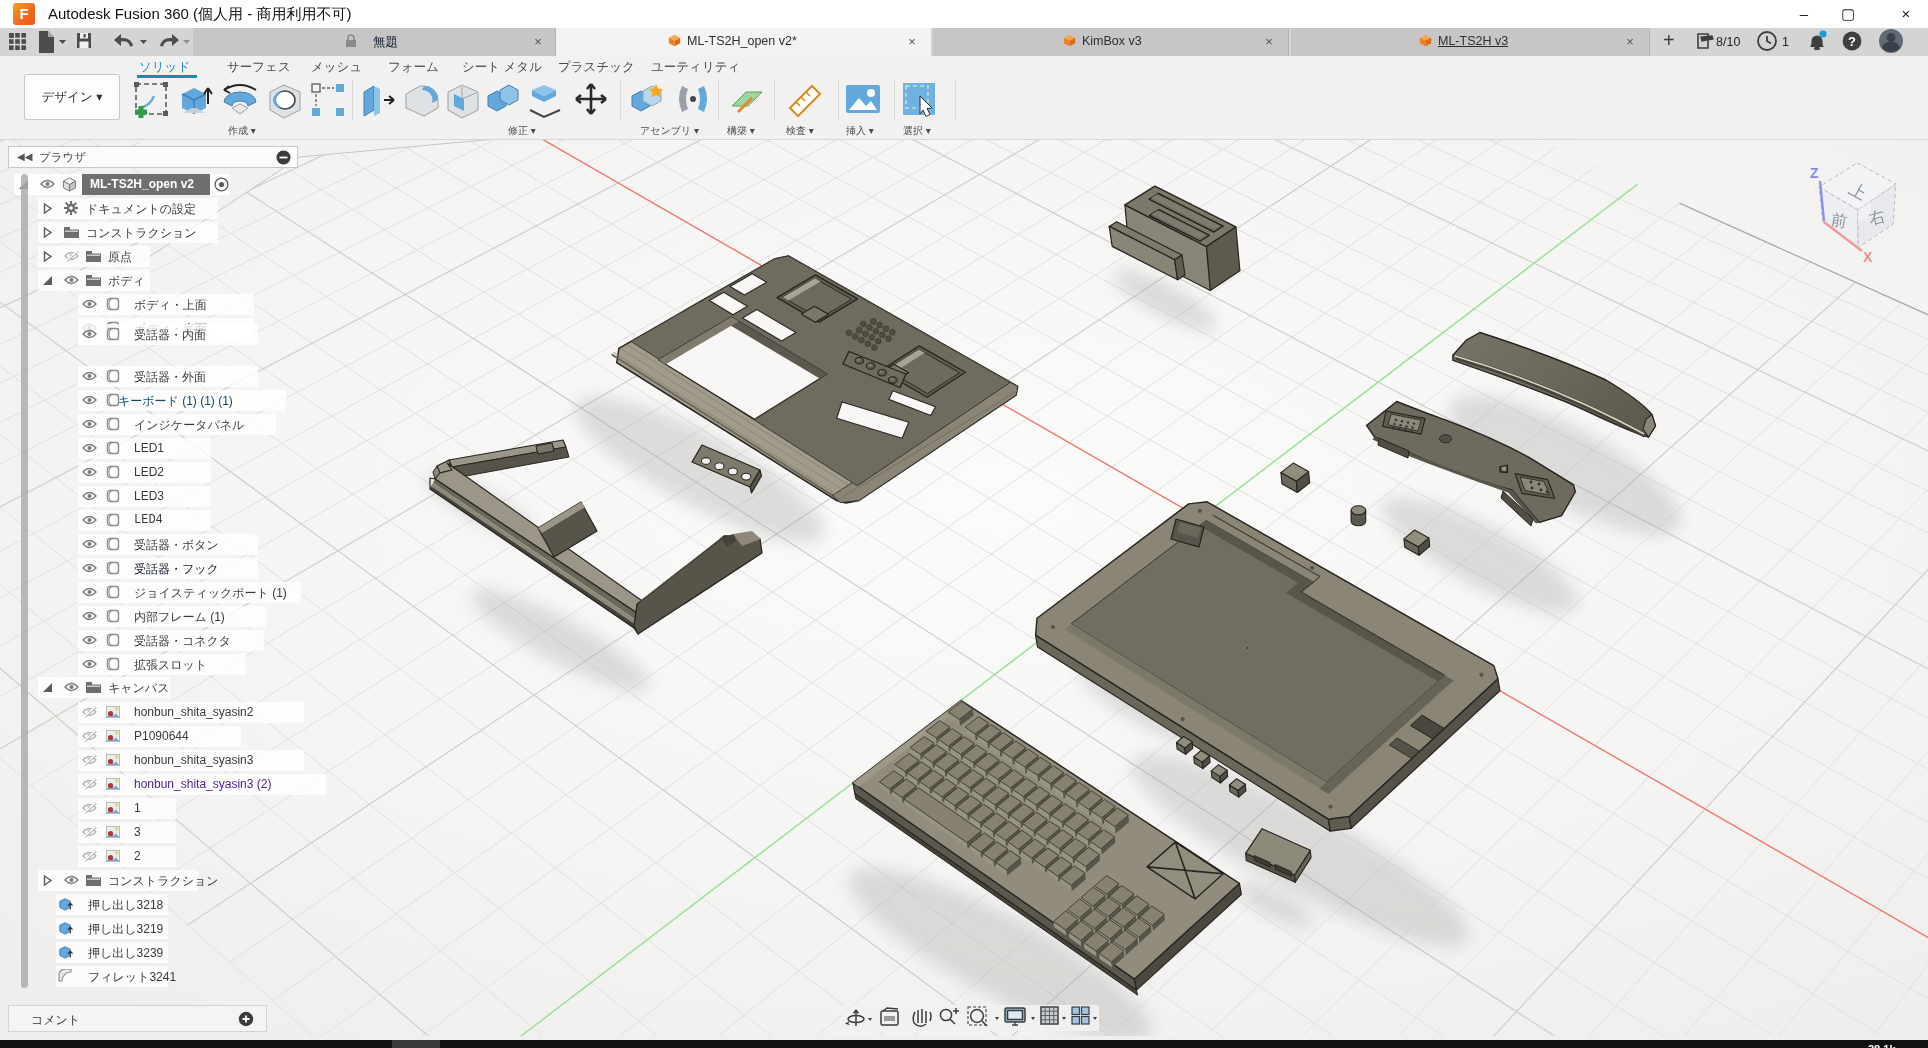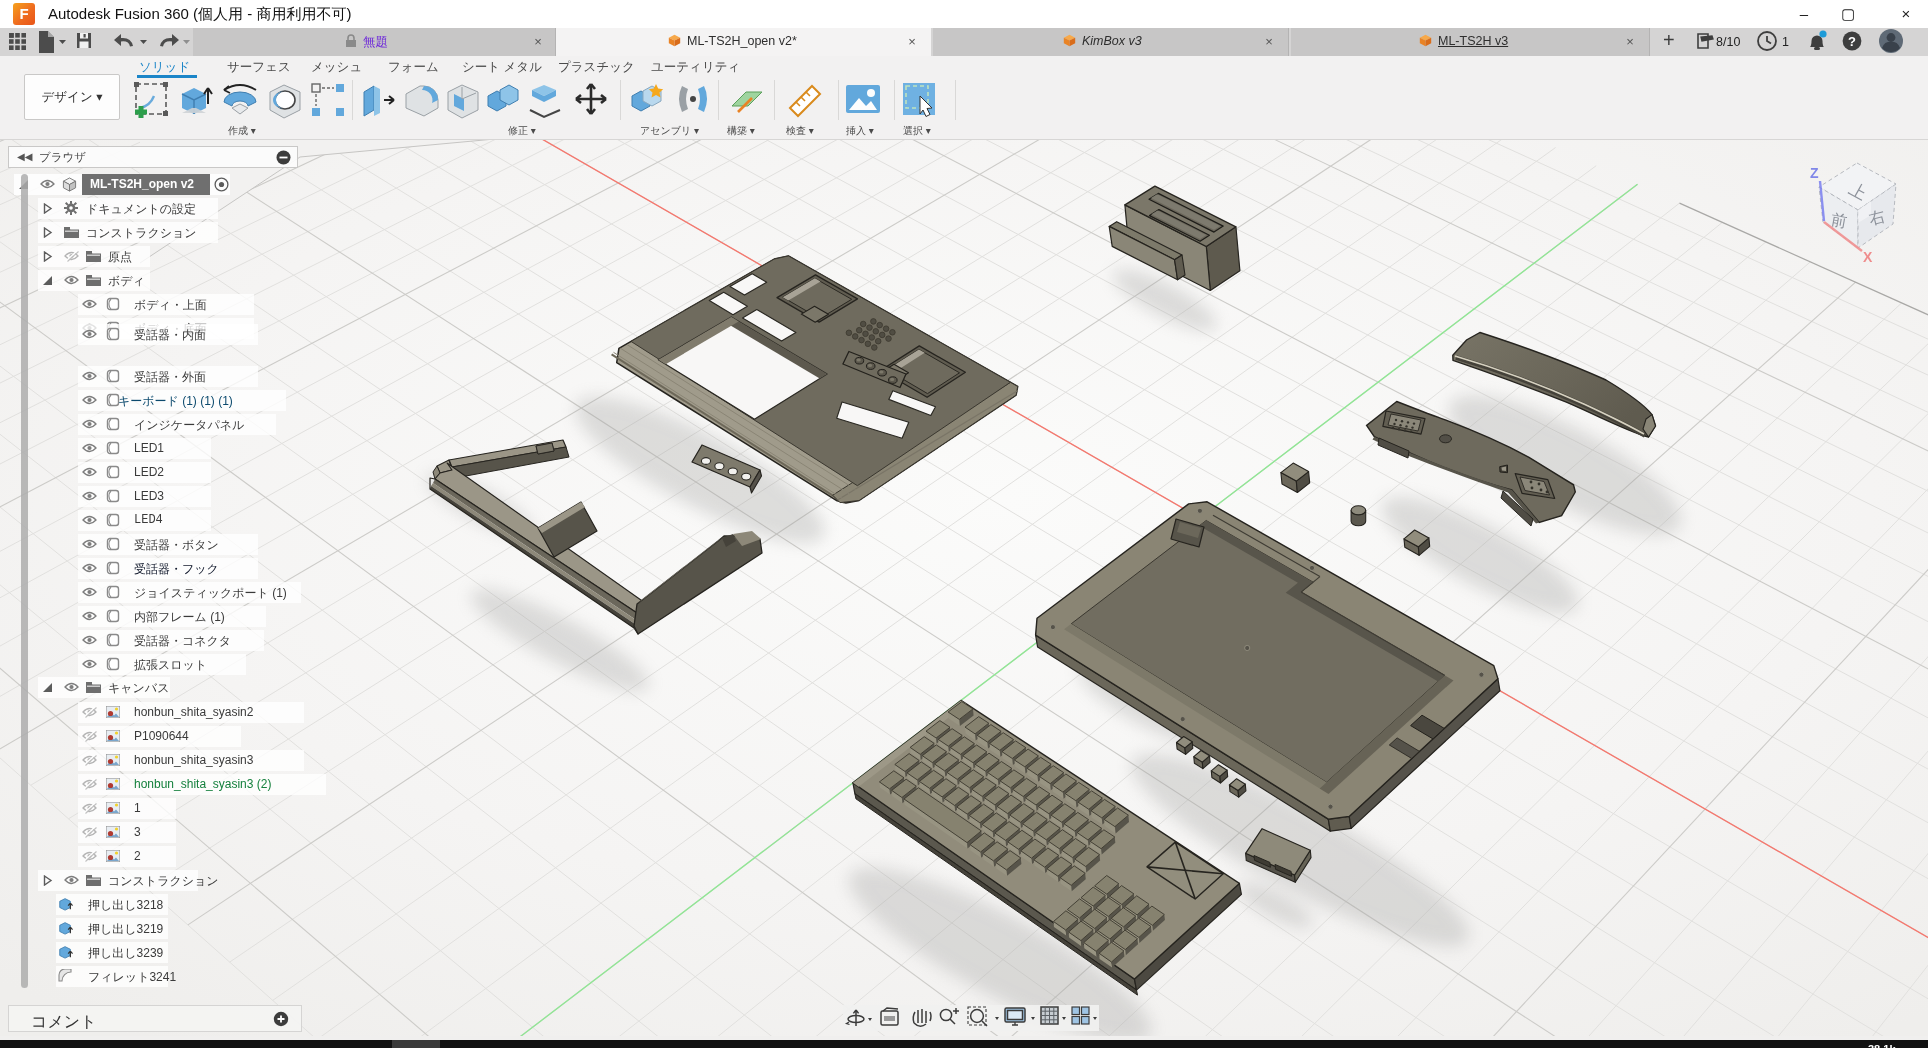--- a/index.html
+++ b/index.html
@@ -13,21 +13,21 @@
 .cube{display:inline-block;width:13px;height:13px;vertical-align:-2px;margin-right:6px}
 #toolbar{position:absolute;left:0;top:56px;width:1928px;height:84px;background:#f2f1f1;border-bottom:1px solid #d7d6d5}
 #design{position:absolute;left:24px;top:18px;width:96px;height:46px;background:#fdfdfd;border:1px solid #c9c8c7;border-radius:2px;font-size:12.5px;color:#333;text-align:center;line-height:44px}
 .rtab{position:absolute;top:3px;font-size:12.5px;color:#4a4a4a}
 .rtab.on{color:#1b85c8}
 .glabel{position:absolute;top:68px;font-size:10px;color:#4a4a4a}
 .vsep{position:absolute;top:24px;height:40px;width:1px;background:#d9d8d7}
 #viewport-svg{position:absolute;left:0;top:0}
 .panelrow{position:absolute;height:21px;background:rgba(255,255,255,0.78);font-size:12px;color:#3a3a3a;white-space:nowrap}
 #browhead{position:absolute;left:8px;top:146px;width:290px;height:22px;background:rgba(252,252,252,0.92);border:1px solid #c9c8c7;font-size:11.5px;color:#444}
-#comment{position:absolute;left:8px;top:1005px;width:294px;height:27px;background:rgba(243,243,242,0.95);border:1px solid #d5d4d3;font-size:16px;color:#333}
+#comment{position:absolute;left:8px;top:1005px;width:259px;height:27px;background:rgba(243,243,242,0.95);border:1px solid #d5d4d3;font-size:12px;color:#333}
 #navbar{position:absolute;left:843px;top:1005px;width:256px;height:26px;background:rgba(240,240,239,0.95)}
 #strip{position:absolute;left:0;top:1036px;width:1928px;height:4px;background:#f0efee}
 #black{position:absolute;left:0;top:1040px;width:1928px;height:8px;background:#111;overflow:hidden}
 text{font-family:"Liberation Sans",sans-serif}
 </style></head>
 <body>
 <svg id="viewport-svg" width="1928" height="1048" viewBox="0 0 1928 1048">
 <defs>
       <filter id="blur8" x="-40%" y="-40%" width="180%" height="180%">
         <feGaussianBlur stdDeviation="8"></feGaussianBlur>
@@ -569,33 +569,33 @@
     <span class="wbtn" style="right:58px">▢</span>
     <span class="wbtn" style="right:0px">×</span>
 </div>
 <div id="tabbar">
 <div class="tab" style="left:193px;width:363px;background:#c7c6c6;border-right:1px solid #b4b3b3;">
  <span style="position:absolute;left:152px;top:6px;width:11px;height:13px;">
  <svg width="12" height="14" viewBox="0 0 12 14">
           <rect x="1" y="6" width="10" height="7" fill="#8a8a8a"></rect>
           <path d="M3 6 V4 a3 3 0 0 1 6 0 V6" fill="none" stroke="#8a8a8a" stroke-width="1.6"></path>
         </svg></span>
- <span style="position:absolute;left:170px;top:6px;color:#6d28d9">無題</span>
+ <span style="position:absolute;left:180px;top:6px;color:#0f172a">無題</span>
  <span class="tabx" style="right:10px;">×</span>
 </div>
 <div class="tab" style="left:556px;width:375px;background:#f4f3f3;">
  <span style="position:absolute;left:112px;top:6px;"><svg class="cube" viewBox="0 0 16 16">
           <path d="M8 1 L15 4.5 L8 8 L1 4.5 Z" fill="#f7a94b"></path>
           <path d="M1 4.5 L8 8 L8 15 L1 11.5 Z" fill="#e98325"></path>
           <path d="M15 4.5 L8 8 L8 15 L15 11.5 Z" fill="#d96c1a"></path>
         </svg>ML-TS2H_open v2*</span>
  <span class="tabx" style="right:12px;">×</span>
 </div>
 <div class="tab" style="left:933px;width:356px;background:#c7c6c6;border-right:1px solid #b4b3b3;">
- <span style="position:absolute;left:130px;top:6px;font-style:italic;"><svg class="cube" viewBox="0 0 16 16">
+ <span style="position:absolute;left:130px;top:6px;"><svg class="cube" viewBox="0 0 16 16">
           <path d="M8 1 L15 4.5 L8 8 L1 4.5 Z" fill="#f7a94b"></path>
           <path d="M1 4.5 L8 8 L8 15 L1 11.5 Z" fill="#e98325"></path>
           <path d="M15 4.5 L8 8 L8 15 L15 11.5 Z" fill="#d96c1a"></path>
         </svg>KimBox v3</span>
  <span class="tabx" style="right:12px;">×</span>
 </div>
 <div class="tab" style="left:1291px;width:359px;background:#c7c6c6;border-right:1px solid #b4b3b3;">
  <span style="position:absolute;left:128px;top:6px;text-decoration:underline;"><svg class="cube" viewBox="0 0 16 16">
           <path d="M8 1 L15 4.5 L8 8 L1 4.5 Z" fill="#f7a94b"></path>
           <path d="M1 4.5 L8 8 L8 15 L1 11.5 Z" fill="#e98325"></path>
@@ -1123,21 +1123,21 @@
         <circle cx="7.5" cy="6" r="2.1" fill="#b4b4b4"></circle>
         <line x1="2" y1="11" x2="13" y2="1" stroke="#fff" stroke-width="1.4"></line>
         <line x1="3.5" y1="11.5" x2="14.5" y2="1.5" stroke="#c0c0c0" stroke-width="1.1"></line>
       </svg></span>
     <span style="position:absolute;left:28px;top:4px"><svg width="14" height="12" viewBox="0 0 14 12">
         <rect x="0" y="0" width="14" height="12" fill="#e8edf2" stroke="#8a8a8a" stroke-width="1"></rect>
         <circle cx="10.5" cy="3" r="1.6" fill="#f0d12c"></circle>
         <path d="M1 11 l4 -5 l3 3.5 l2 -2 l3 3.5 z" fill="#7aa6cc"></path>
         <circle cx="4.5" cy="7.5" r="2.6" fill="#b03a30"></circle>
       </svg></span>
-    <span style="position:absolute;left:56px;top:3px;color:#15803d">honbun_shita_syasin3 (2)</span>
+    <span style="position:absolute;left:56px;top:3px;color:#4c1d95">honbun_shita_syasin3 (2)</span>
   </div>
 <div class="panelrow" style="left:78px;top:798px;width:98px;">
     <span style="position:absolute;left:4px;top:4px"><svg width="15" height="12" viewBox="0 0 15 12">
         <path d="M1 6 Q7.5 -1 14 6 Q7.5 13 1 6 Z" fill="none" stroke="#b4b4b4" stroke-width="1.3"></path>
         <circle cx="7.5" cy="6" r="2.1" fill="#b4b4b4"></circle>
         <line x1="2" y1="11" x2="13" y2="1" stroke="#fff" stroke-width="1.4"></line>
         <line x1="3.5" y1="11.5" x2="14.5" y2="1.5" stroke="#c0c0c0" stroke-width="1.1"></line>
       </svg></span>
     <span style="position:absolute;left:28px;top:4px"><svg width="14" height="12" viewBox="0 0 14 12">
         <rect x="0" y="0" width="14" height="12" fill="#e8edf2" stroke="#8a8a8a" stroke-width="1"></rect>

